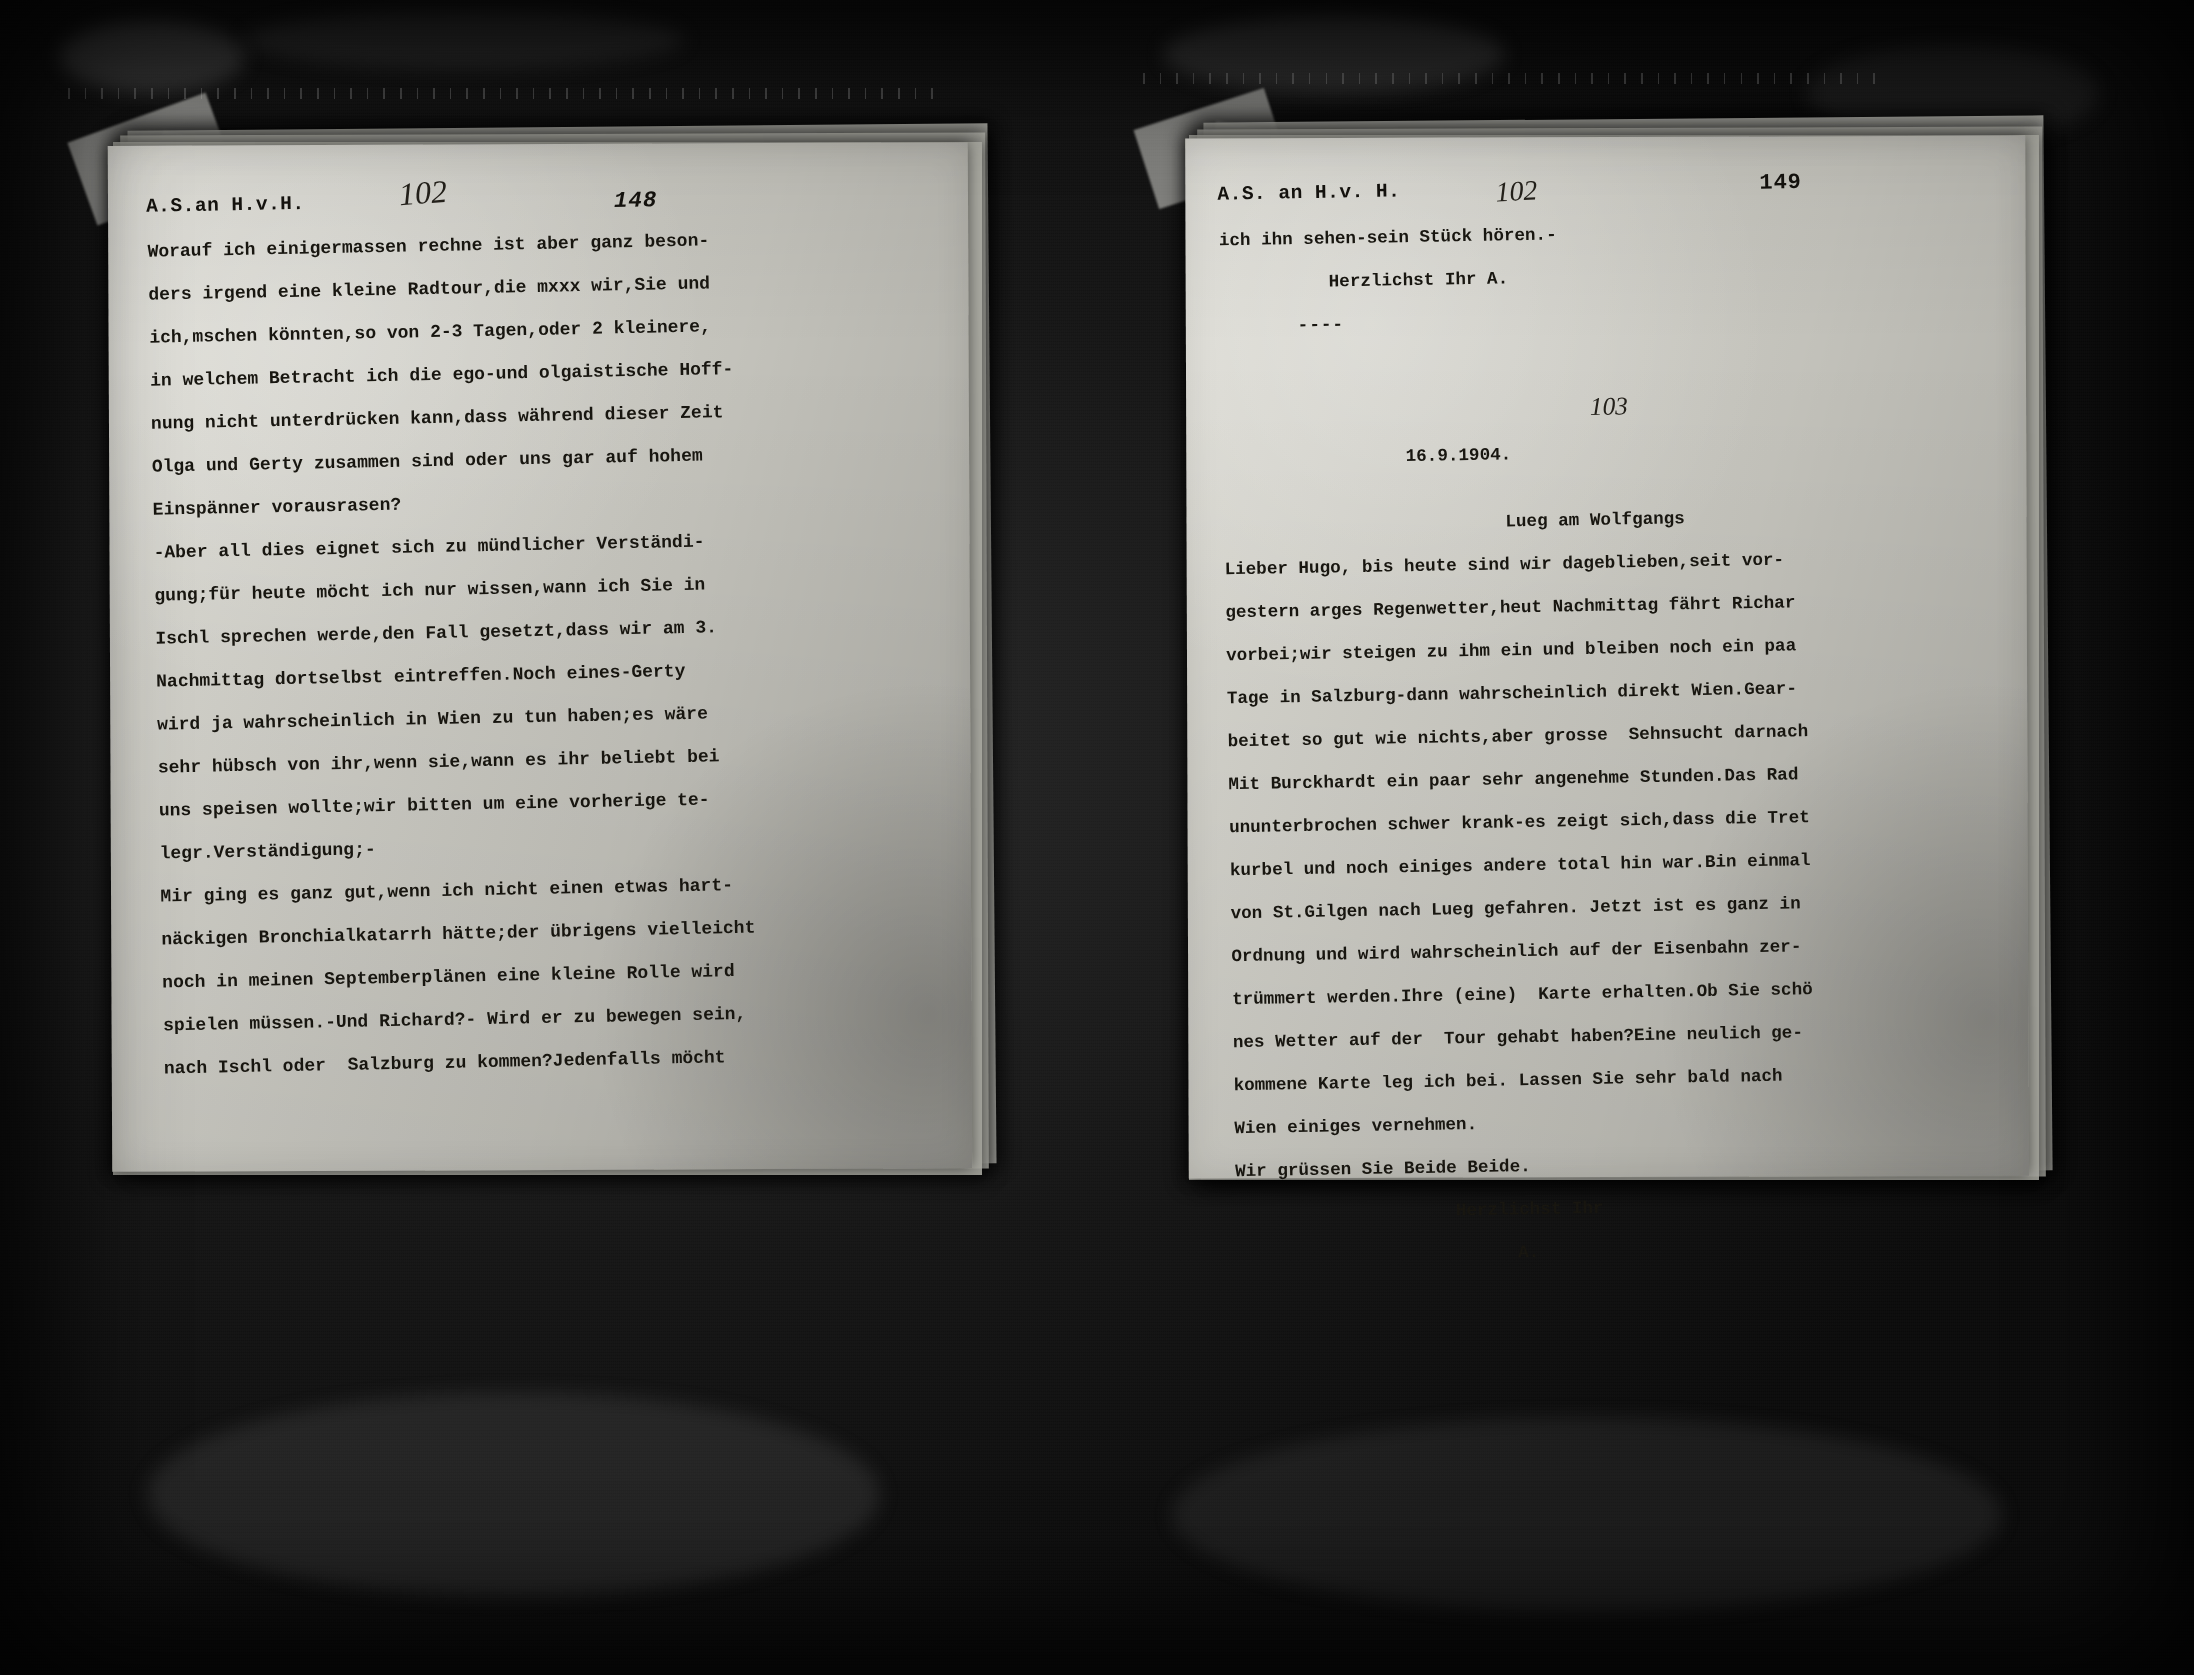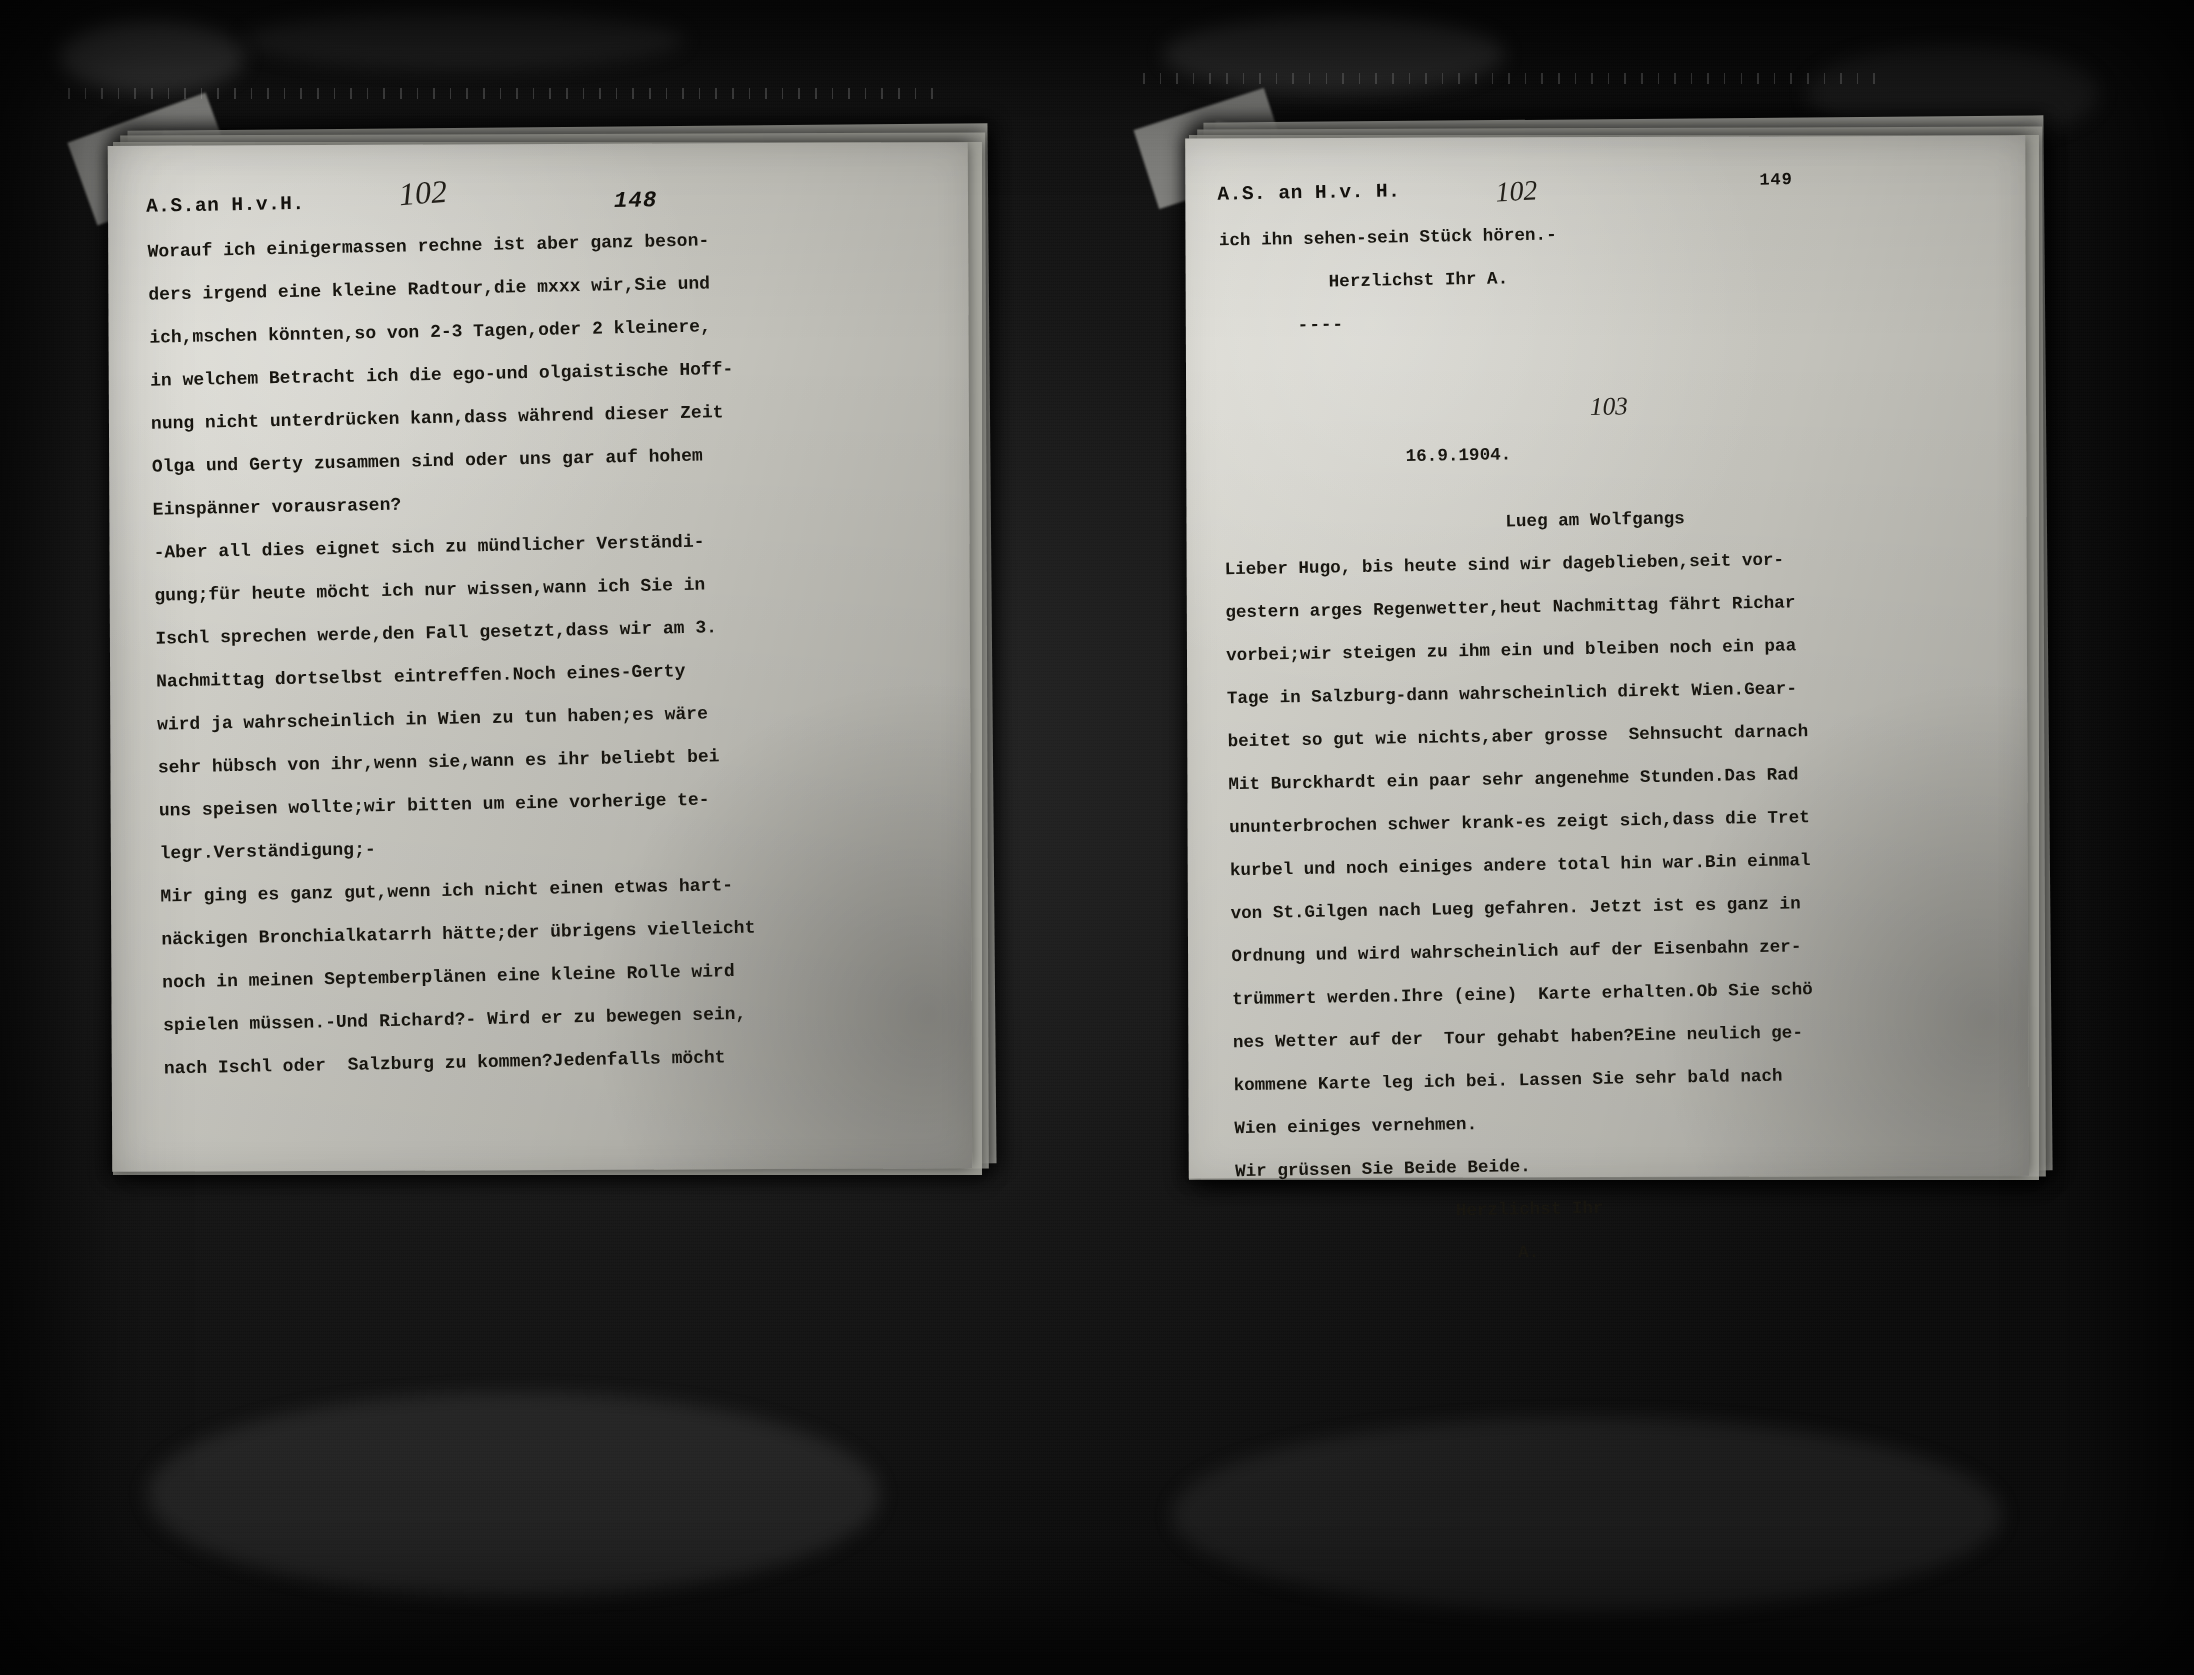--- a/index.html
+++ b/index.html
@@ -231,21 +231,21 @@
 
     <div class="page" style="left:64px; top:113px; width:840px; height:1040px; transform:rotate(-0.2deg);">
       <div class="page-shade"></div>
 
       <div class="page-inner">
 
         <div class="hdr-row" style="left:32px; top:44px; font-size:19.5px; letter-spacing:0.5px; transform:rotate(-0.8deg);">A.S. an H.v. H.</div>
 
         <div class="handwritten" style="left:310px; top:38px; font-size:28px; transform:rotate(-3deg);">102</div>
 
-        <div class="hdr-row" style="left:574px; top:34px; font-size:17px; letter-spacing:1px; transform:rotate(-0.8deg);">149</div>
+        <div class="hdr-row" style="left:574px; top:34px; font-size:22px; letter-spacing:1px; transform:rotate(-0.8deg);">149</div>
 
         <div class="body-lines" id="right-text-block" style="left:33px; top:81px; font-size:17.6px; line-height:43px;">
 
           <span class="line">ich ihn sehen-sein Stück hören.-</span>
           <span class="line indent-1">Herzlichst Ihr A.</span>
           <span class="line center-ish dashes">----</span>
 
           <span class="line">
             <span class="handwritten" style="position:relative; left:0; top:0; display:inline-block; font-size:25.4px; padding-left:9.5em;">103</span>
             <span style="display:inline-block; padding-left:3.2em;">16.9.1904.</span>

